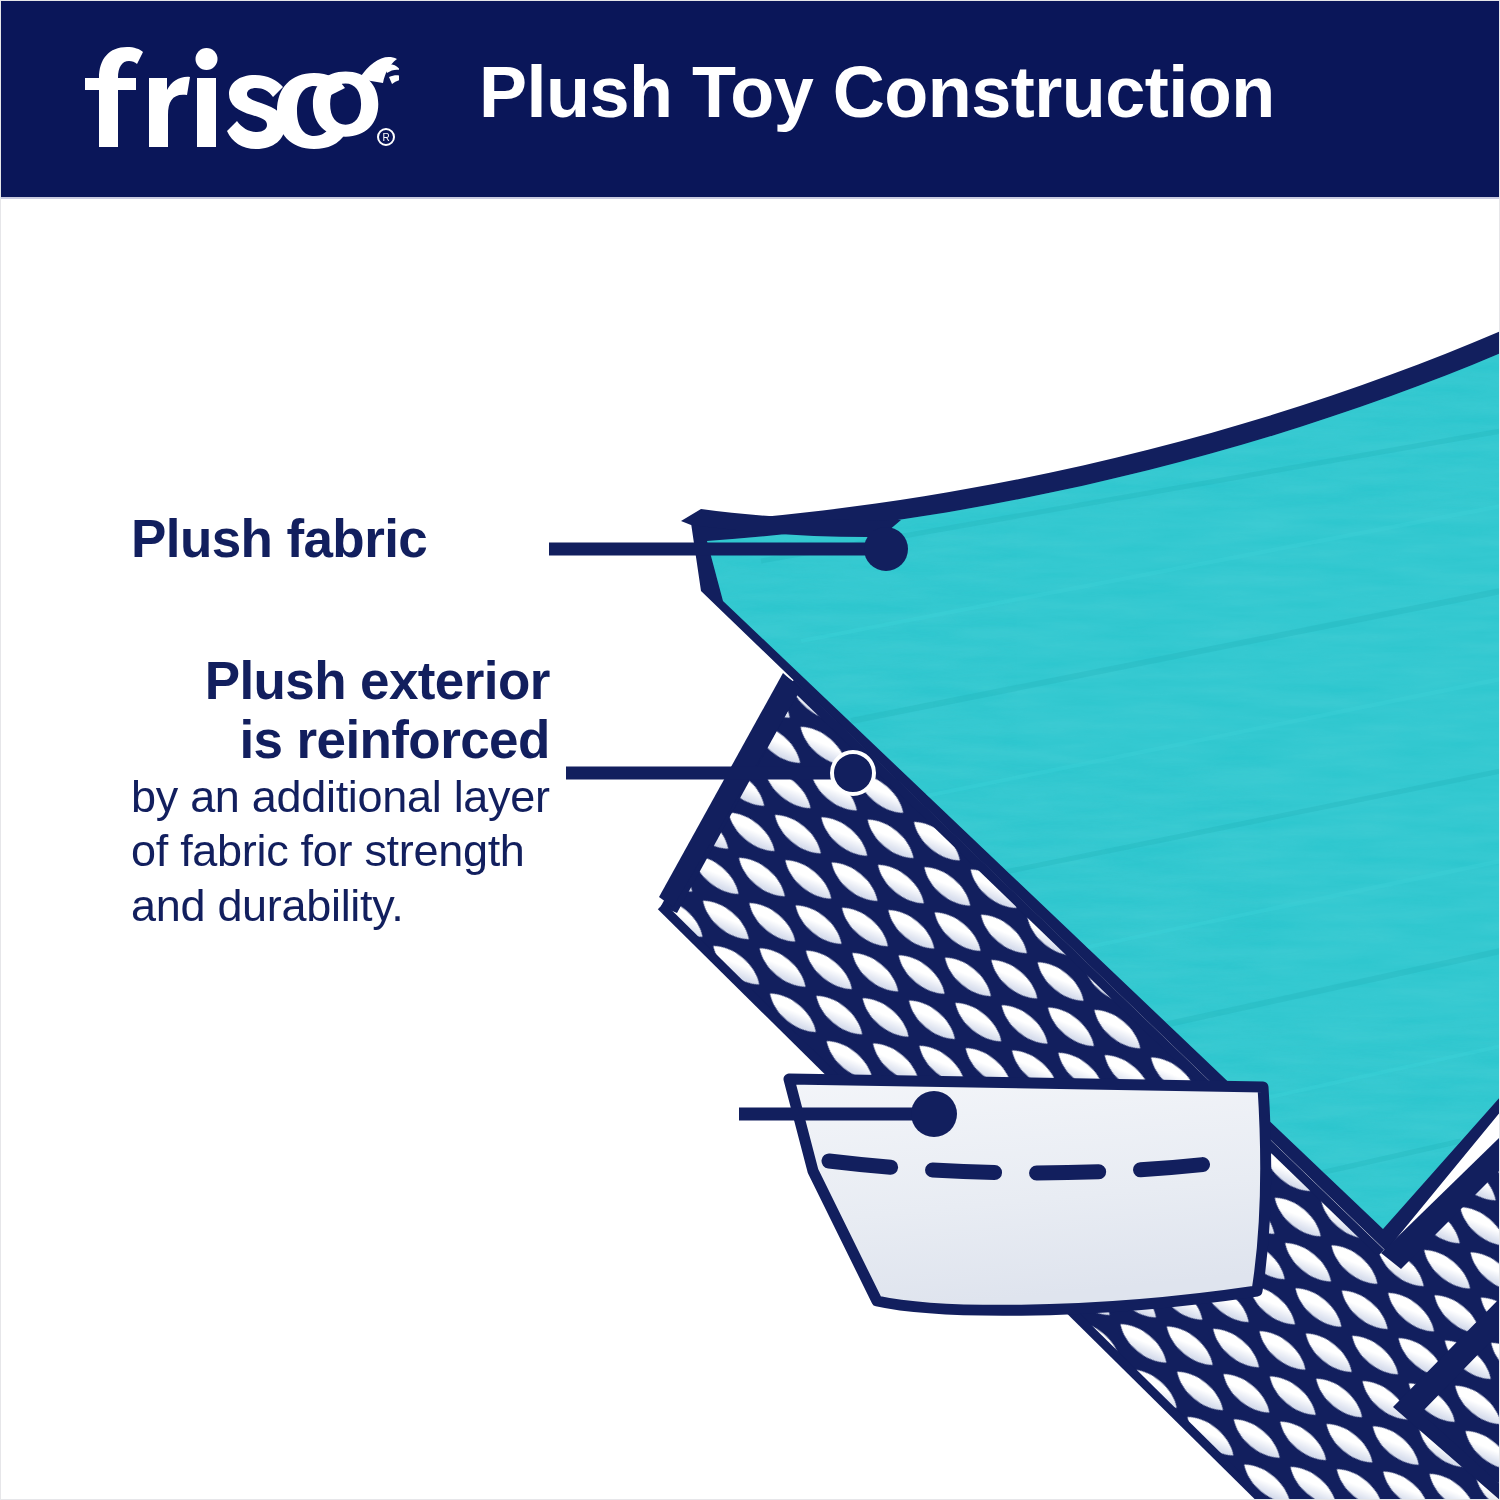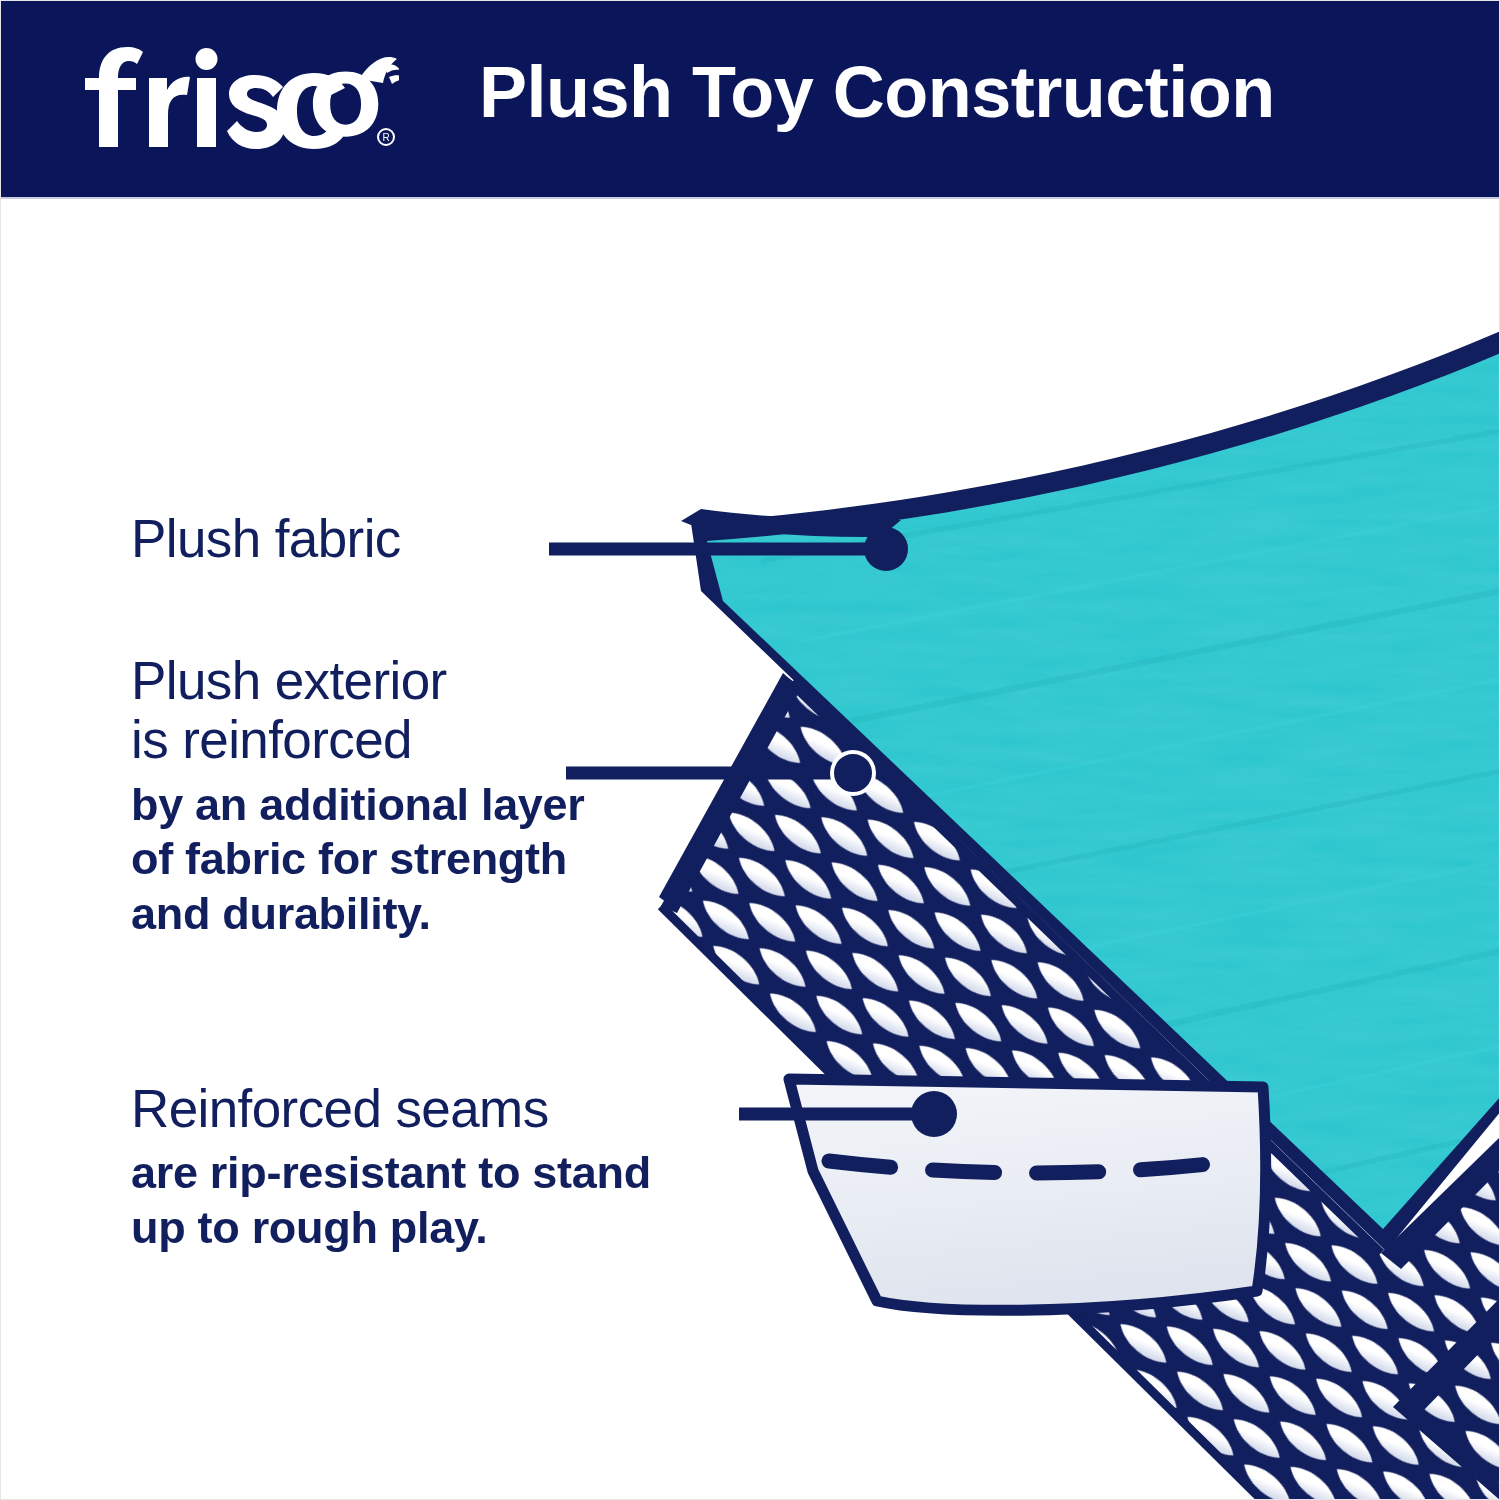--- a/index.html
+++ b/index.html
@@ -57,32 +57,33 @@
     height: 1302px;
   }
 
   
   .callout {
     position: absolute;
     color: #121f5e;
   }
   .callout .headline {
     font-size: 53px;
-    font-weight: normal;
+    font-weight: bold;
     line-height: 1.12;
     letter-spacing: -0.6px;
     white-space: pre-line;
+    text-align: right;
   }
   .callout .body {
     font-size: 45px;
-    font-weight: bold;
+    font-weight: normal;
     line-height: 1.21;
     letter-spacing: -0.3px;
     white-space: pre-line;
-    margin-top: 8px;
+    margin-top: 0;
   }
 
   #callout-plush-fabric { left: 130px; top: 508px; }
   #callout-plush-exterior { left: 130px; top: 650px; }
   #callout-reinforced-seams { left: 130px; top: 1078px; }
 </style>
 </head>
 <body>
 
 <div id="page">
@@ -283,19 +284,14 @@
   </div>
 
   <div class="callout" id="callout-plush-exterior">
     <div class="headline">Plush exterior
 is reinforced</div>
     <div class="body">by an additional layer
 of fabric for strength
 and durability.</div>
   </div>
 
-  <div class="callout" id="callout-reinforced-seams">
-    <div class="headline">Reinforced seams</div>
-    <div class="body">are rip-resistant to stand
-up to rough play.</div>
-  </div>
 
 </div>
 
 </body></html>

